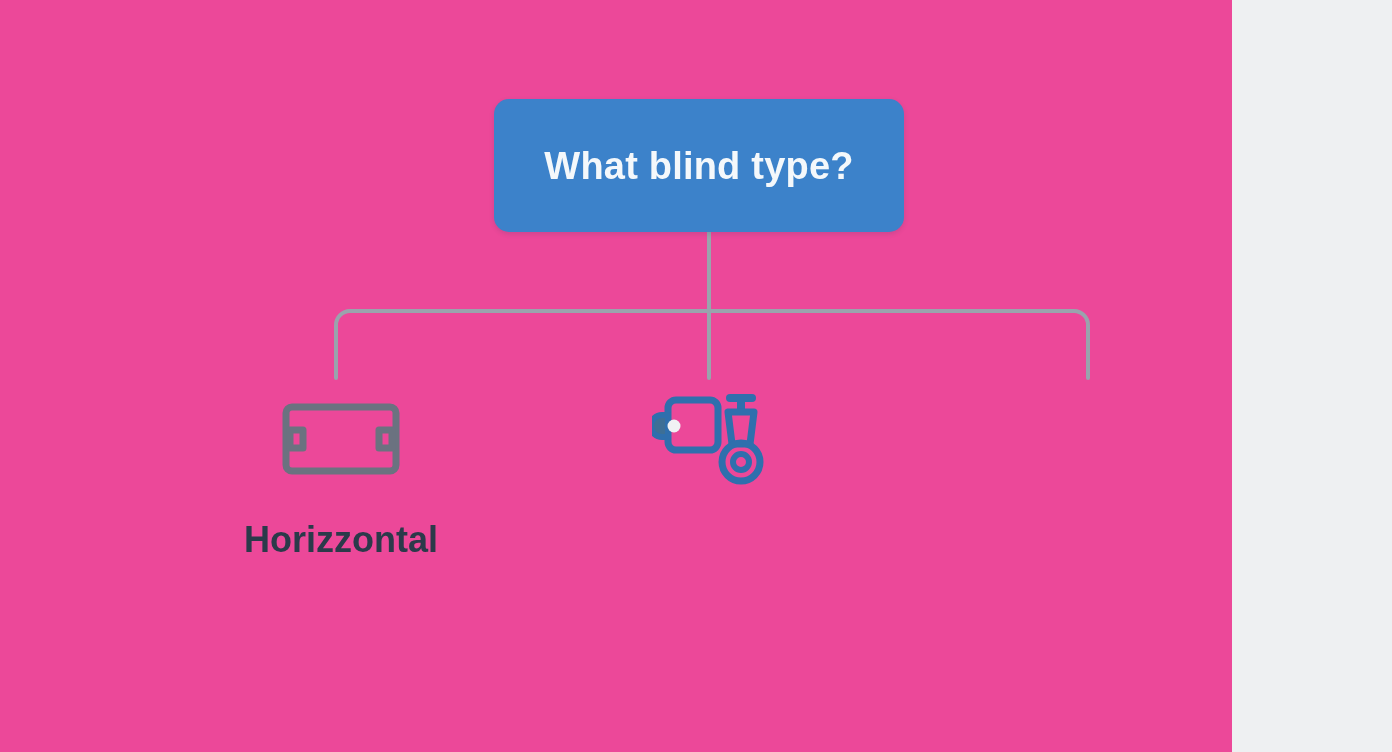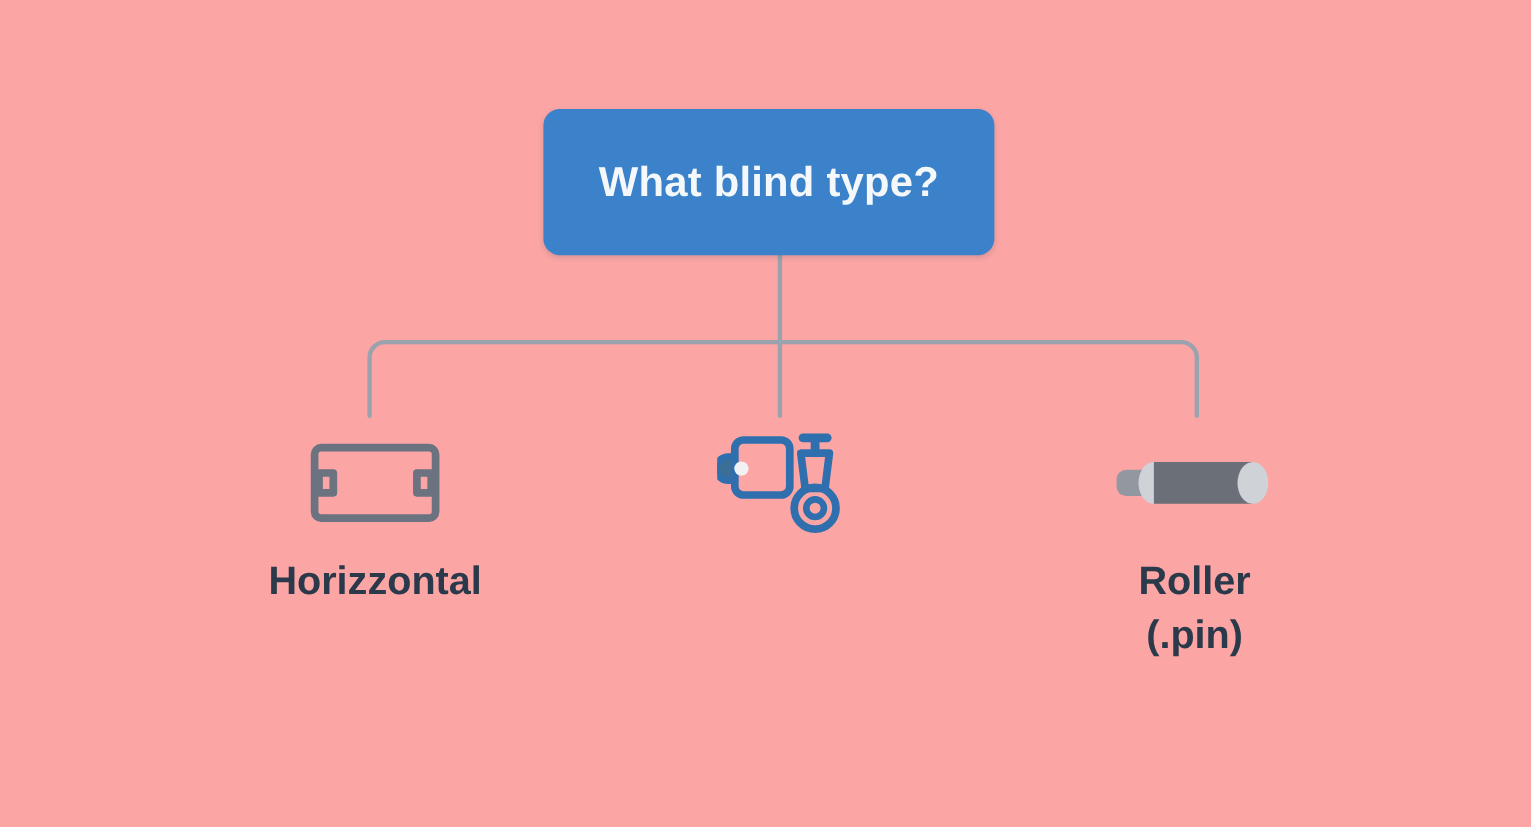--- a/index.html
+++ b/index.html
@@ -9,23 +9,23 @@
   }
   body {
     width: 1392px;
     height: 752px;
     background: #eef0f2;
     font-family: "Liberation Sans", sans-serif;
     overflow: hidden;
   }
   #canvas {
     position: relative;
-    width: 1392px;
+    width: 1232px;
     height: 752px;
-    background: #fca5a5;
+    background: #ec4899;
   }
 
   
   .root-node {
     position: absolute;
     left: 494px;
     top: 99px;
     width: 410px;
     height: 133px;
     background: #3c82ca;
@@ -58,21 +58,21 @@
 
   
   .branch {
     position: absolute;
     top: 392px;
     width: 300px;
     display: flex;
     flex-direction: column;
     align-items: center;
   }
-  .branch-horizontal { left: 191px; }
+  .branch-horizontal { left: 191px; gap: 12px; }
   .branch-vertical   { left: 561px; }
   .branch-roller     { left: 936px; }
 
   .branch-icon {
     height: 96px;
     display: flex;
     align-items: center;
     justify-content: center;
   }
   .branch-label {
@@ -125,30 +125,14 @@
 
         <path d="M 78 6 L 100 6" stroke="#2f6fad" stroke-width="8" stroke-linecap="round" fill="none"></path>
         <path d="M 89 8 L 89 18" stroke="#2f6fad" stroke-width="8" fill="none"></path>
         <path d="M 76 20 L 102 20 L 98 52 L 80 52 Z" fill="none" stroke="#2f6fad" stroke-width="7" stroke-linejoin="round"></path>
         <circle cx="89" cy="70" r="19" fill="none" stroke="#2f6fad" stroke-width="7"></circle>
         <circle cx="89" cy="70" r="8" fill="none" stroke="#2f6fad" stroke-width="6"></circle>
       </svg>
     </div>
   </div>
 
-  <div class="branch branch-roller">
-    <div class="branch-icon">
-      <svg width="150" height="70" viewBox="0 0 150 70" xmlns="http://www.w3.org/2000/svg">
-
-        <rect x="4" y="22" width="40" height="24" rx="9" ry="9" fill="#9397a0"></rect>
-
-        <ellipse cx="38" cy="34" rx="14" ry="19" fill="#cfd2d7"></ellipse>
-
-        <path d="M 38 15 L 128 15 L 128 53 L 38 53 Z" fill="#6a6f78"></path>
-
-        <ellipse cx="128" cy="34" rx="14" ry="19" fill="#cfd2d7"></ellipse>
-      </svg>
-    </div>
-    <div class="branch-label">Roller
-(.pin)</div>
-  </div>
 
 </div>
 
 </body></html>

